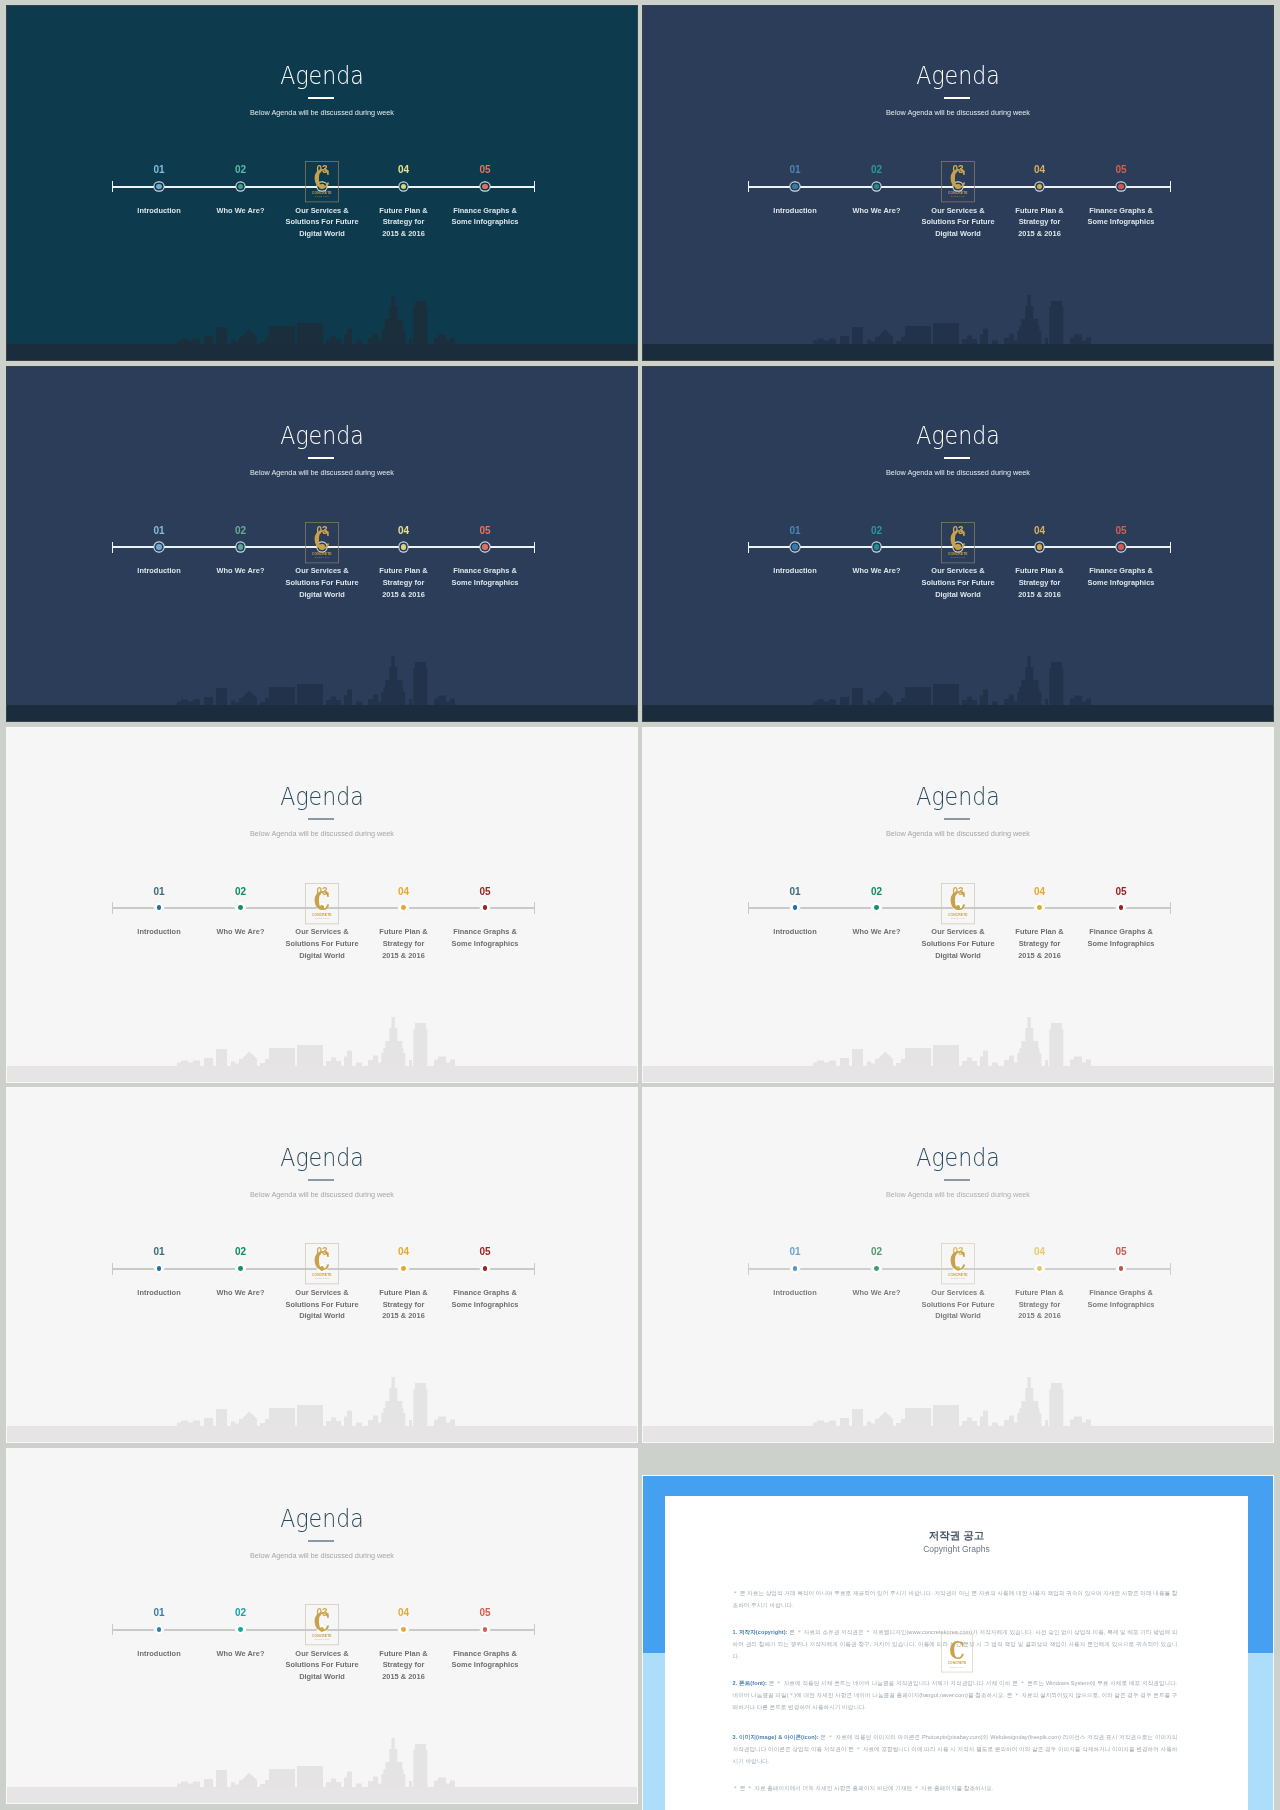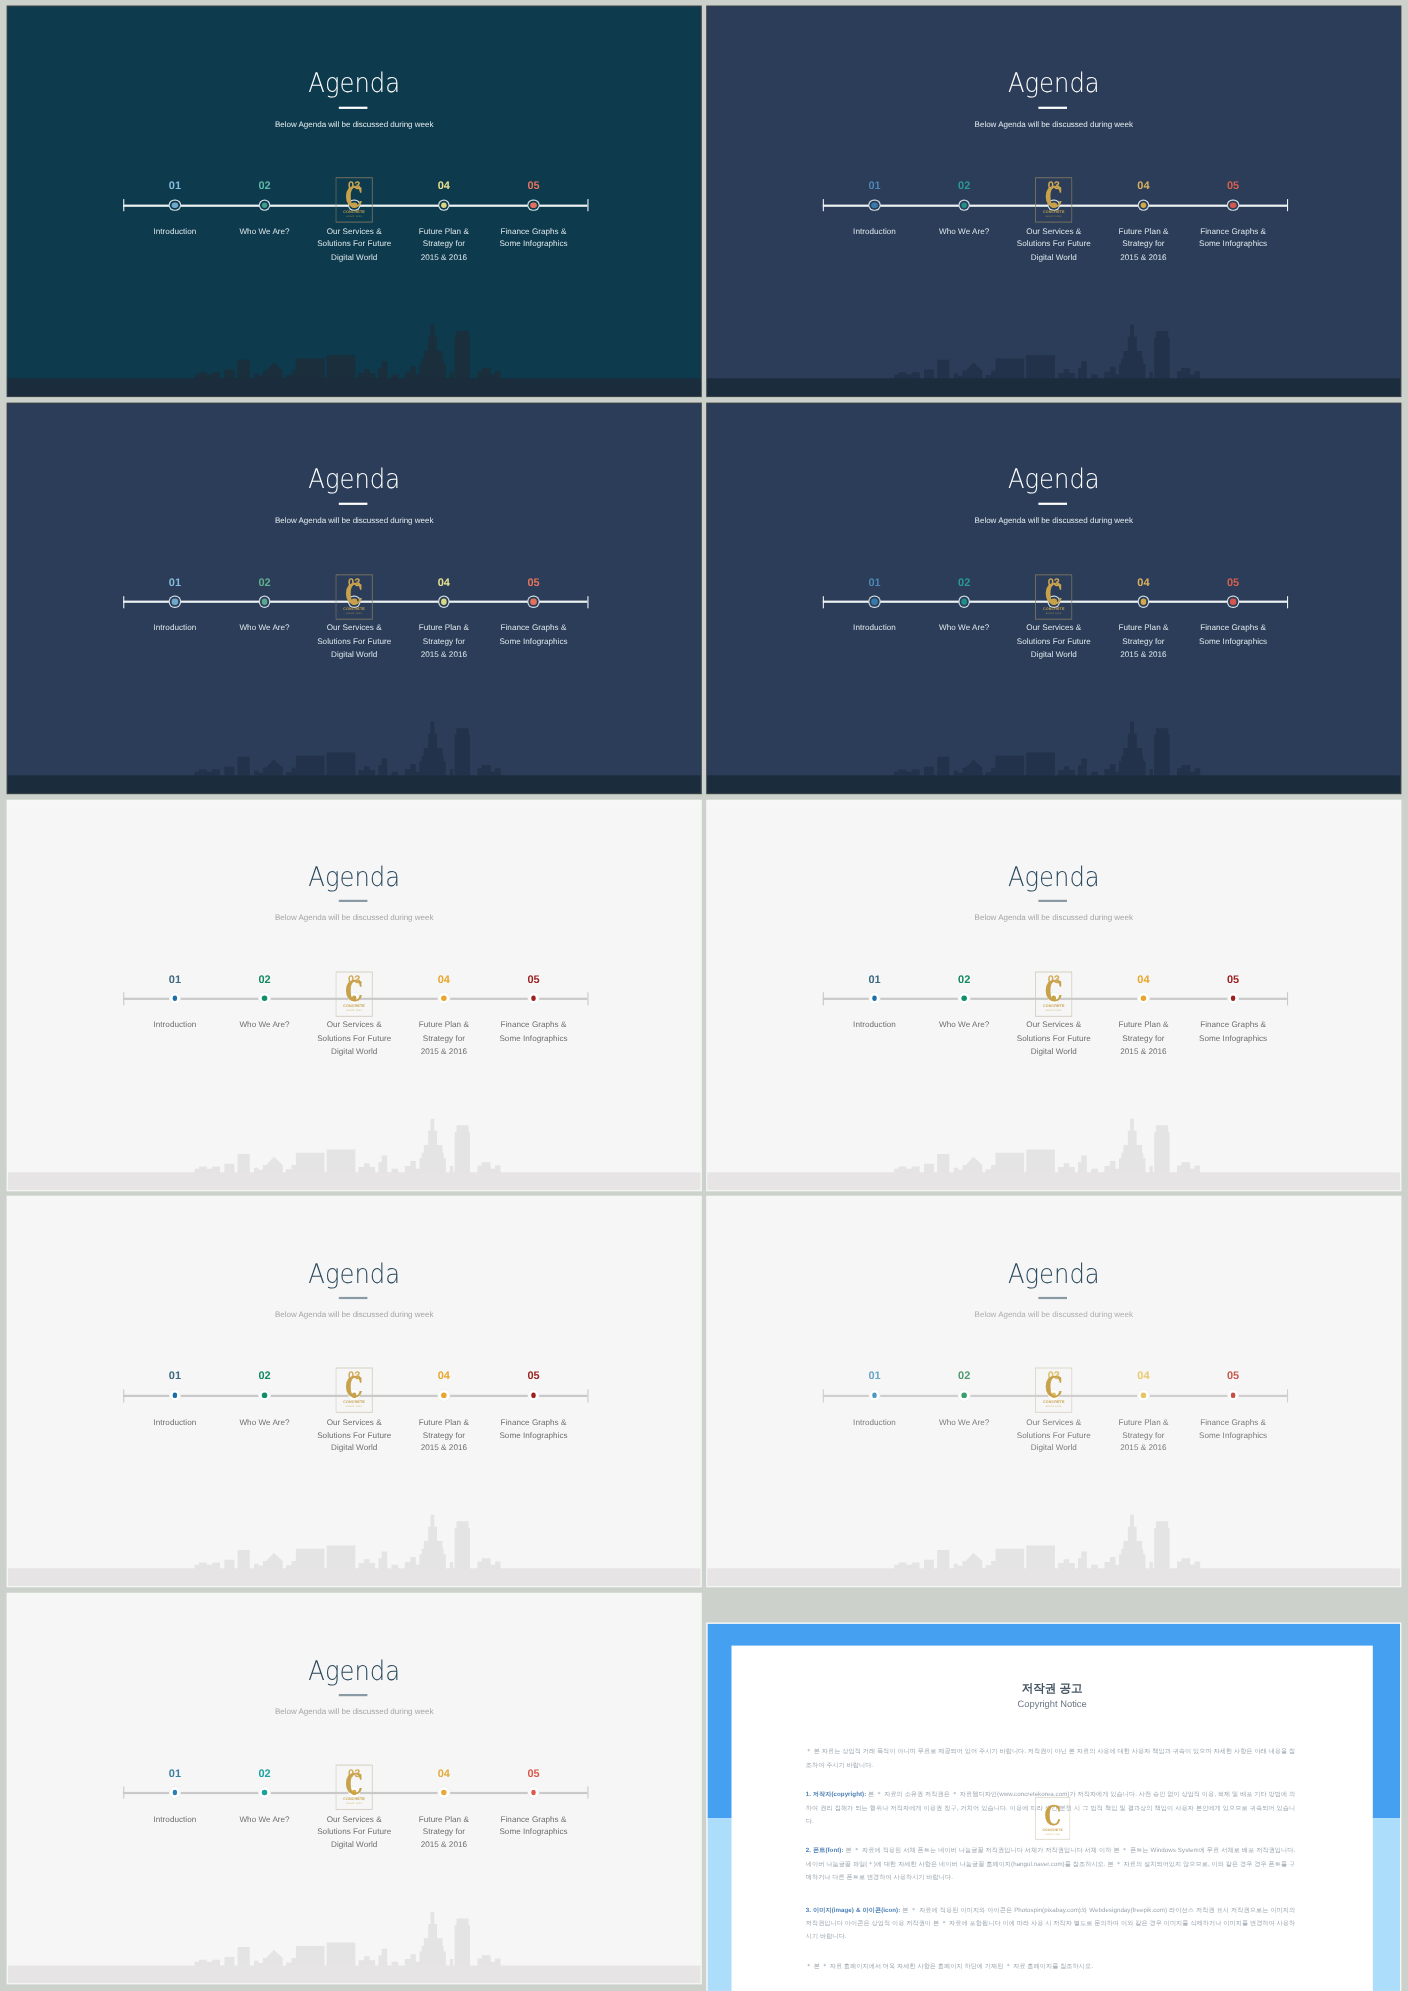--- a/index.html
+++ b/index.html
@@ -19,21 +19,21 @@
   .rule{position:absolute;left:301px;top:90.7px;width:26px;height:1.9px;}
   .subtitle{position:absolute;left:0;top:101.5px;width:630px;text-align:center;
             font-size:7.3px;line-height:10px;letter-spacing:-0.02px;font-weight:400;}
 
   .tline{position:absolute;height:1.9px;}
   .tcap{position:absolute;width:1.5px;height:11.5px;}
   .dot{position:absolute;border-radius:50%;box-sizing:border-box;}
   .num{position:absolute;width:60px;margin-left:-30px;text-align:center;
        font-size:10px;font-weight:700;line-height:10px;letter-spacing:0px;}
   .lab{position:absolute;width:120px;margin-left:-60px;text-align:center;
-       font-size:7.4px;font-weight:400;line-height:11.7px;letter-spacing:0.02px;}
+       font-size:7.4px;font-weight:700;line-height:11.7px;letter-spacing:0.02px;}
   .logo{position:absolute;}
   .sky{position:absolute;left:0;width:630px;}
   .ground{position:absolute;left:0;bottom:0;width:630px;}
   .cp-page{position:absolute;background:#fff;}
   .cp-h1{position:absolute;left:0;width:100%;text-align:center;font-size:10.5px;
          font-weight:700;color:#475665;line-height:12px;}
   .cp-h2{position:absolute;left:0;width:100%;text-align:center;font-size:8.5px;
          font-weight:400;color:#6b7886;line-height:9px;}
   .cp-p{position:absolute;font-size:5.6px;line-height:12.2px;color:#9aa5ae;
         text-align:justify;letter-spacing:0.05px;}
@@ -412,21 +412,21 @@
             </svg></div>
         </div>
       </div>
     </div>
     <div class="slide lite" style="left: 643px; top: 1476px; background: rgb(246, 246, 246);">
       <div class="canvas" style="background: rgb(255, 255, 255);">
         <div style="position: absolute; left: 0px; top: 0px; width: 630px; height: 177px; background: rgb(69, 160, 242);"></div>
         <div style="position: absolute; left: 0px; top: 177px; width: 630px; height: 177px; background: rgb(172, 221, 251);"></div>
         <div class="cp-page" style="position: absolute; left: 22px; top: 20px; width: 583px; height: 315px; background: rgb(255, 255, 255);">
           <div class="cp-h1" style="top: 33px;">저작권 공고</div>
-          <div class="cp-h2" style="top: 49px;">Copyright Notice</div>
+          <div class="cp-h2" style="top: 49px;">Copyright Graphs</div>
           <div class="cp-p" style="left: 67.5px; width: 445px; top: 91px;">＊ 본 자료는 상업적 거래 목적이 아니며 무료로 제공되어 있어 주시기 바랍니다. 저작권이 아닌 본 자료의 사용에 대한 사용자 책임과 귀속이 있으며 자세한 사항은 아래 내용을 참조하여 주시기 바랍니다.</div>
           <div class="cp-p" style="left: 67.5px; width: 445px; top: 130px;"><b>1. 저작자(copyright):</b> 본 ＊ 자료의 소유권 저작권은 ＊ 자료웹디자인(www.concretekorea.com)가 저작자에게 있습니다. 사전 승인 없이 상업적 이용, 복제 및 배포 기타 방법에 의하여 권리 침해가 되는 행위나 저작자에게 이용권 청구, 거치어 있습니다. 이용에 따라 생긴 분쟁 시 그 법적 책임 및 결과상의 책임이 사용자 본인에게 있으므로 귀속되어 있습니다.</div>
           <div class="cp-p" style="left: 67.5px; width: 445px; top: 181px;"><b>2. 폰트(font):</b> 본 ＊ 자료에 적용된 서체 폰트는 네이버 나눔글꼴 저작권입니다 서체가 저작권입니다 서체 이하 본 ＊ 폰트는 Windows System에 무료 서체로 배포 저작권입니다. 네이버 나눔글꼴 파일(＊)에 대한 자세한 사항은 네이버 나눔글꼴 홈페이지(hangul.naver.com)를 참조하시오. 본 ＊ 자료의 설치되어있지 않으므로, 이와 같은 경우 경우 폰트를 구매하거나 다른 폰트로 변경하여 사용하시기 바랍니다.</div>
           <div class="cp-p" style="left: 67.5px; width: 445px; top: 235px;"><b>3. 이미지(image) &amp; 아이콘(icon):</b> 본 ＊ 자료에 적용된 이미지와 아이콘은 Photospin(pixabay.com)와 Webdesignday(freepik.com) 라이선스 저작권 표시 저작권으로는 이미지의 저작권입니다 아이콘은 상업적 이용 저작권이 본 ＊ 자료에 포함됩니다 이에 따라 사용 시 저작자 별도로 문의하여 이와 같은 경우 이미지를 삭제하거나 이미지를 변경하여 사용하시기 바랍니다.</div>
           <div class="cp-p" style="left: 67.5px; width: 445px; top: 286px;">＊ 본 ＊ 자료 홈페이지에서 더욱 자세한 사항은 홈페이지 하단에 기재된 ＊ 자료 홈페이지를 참조하시오.</div>
           <div class="cp-logo" style="position: absolute; left: 276px; top: 137px; width: 32px; height: 40px;"><svg viewBox="0 0 132 160" width="100%" height="100%">
               <rect x="1.4" y="1.4" width="129.2" height="157.2" fill="none" stroke="#d9d2c0" stroke-width="2.8"></rect>
               <g transform="translate(66 0)">
                 <text x="0" y="104" text-anchor="middle" font-family="DejaVu Serif, serif" font-weight="700" font-size="102" fill="#c8a14b" transform="scale(0.79 1)">C</text>
               </g>

